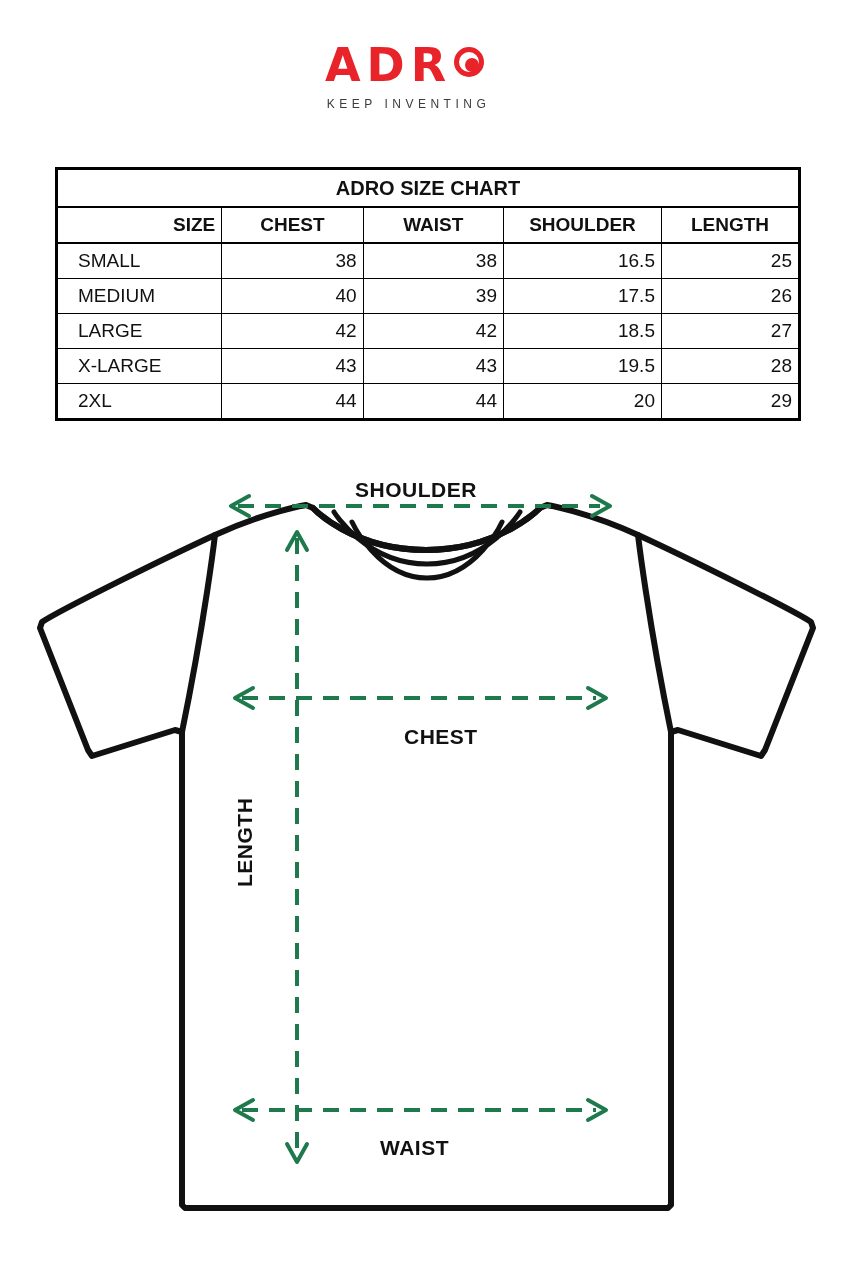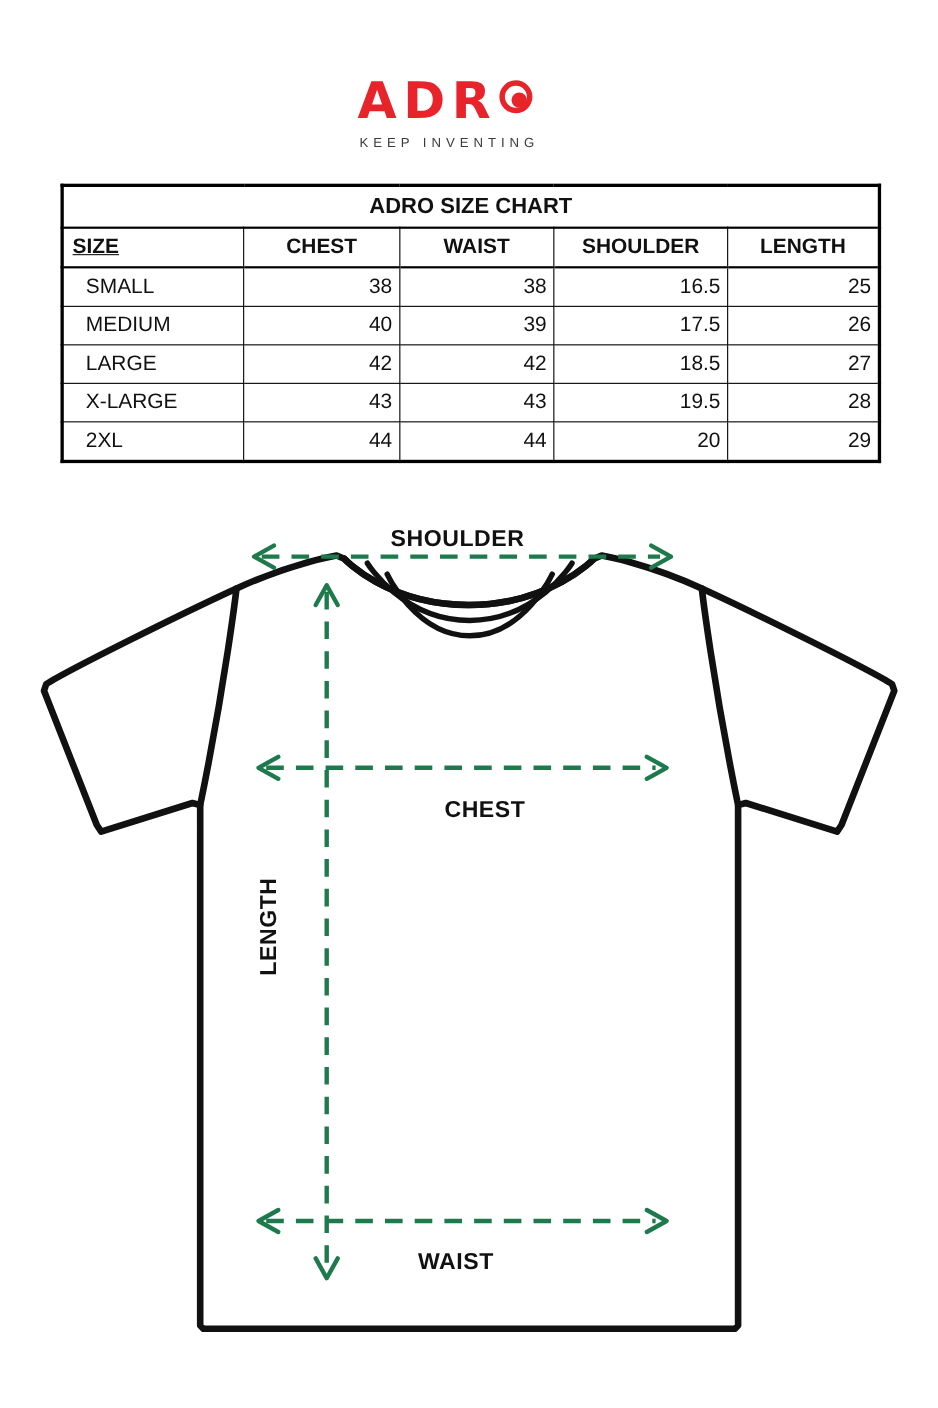--- a/index.html
+++ b/index.html
@@ -12,21 +12,21 @@
     height: 1280px;
     position: relative;
     font-family: "Liberation Sans", sans-serif;
     color: #111111;
     overflow: hidden;
   }
 
   
   .logo-area {
     position: absolute;
-    top: 68px;
+    top: 42px;
     left: 0;
     width: 817px;
     text-align: center;
   }
   .logo-word {
     display: inline-block;
     font-family: "DejaVu Sans", sans-serif;
     font-weight: bold;
     font-size: 46px;
     letter-spacing: 6px;
@@ -91,23 +91,22 @@
     text-align: center;
     border-bottom: 2px solid #000;
     height: 36px;
   }
   .chart-table thead th {
     font-weight: bold;
     text-align: center;
     border-bottom: 2px solid #000;
   }
   .chart-table thead th.col-size {
-    text-align: left;
+    text-align: right;
     padding-left: 8px;
-    text-decoration: underline;
   }
   .chart-table tbody td {
     text-align: right;
   }
   .chart-table tbody td.cell-size {
     text-align: left;
     padding-left: 20px;
   }
   .col-size   { width: 165px; }
   .col-chest  { width: 145px; }

